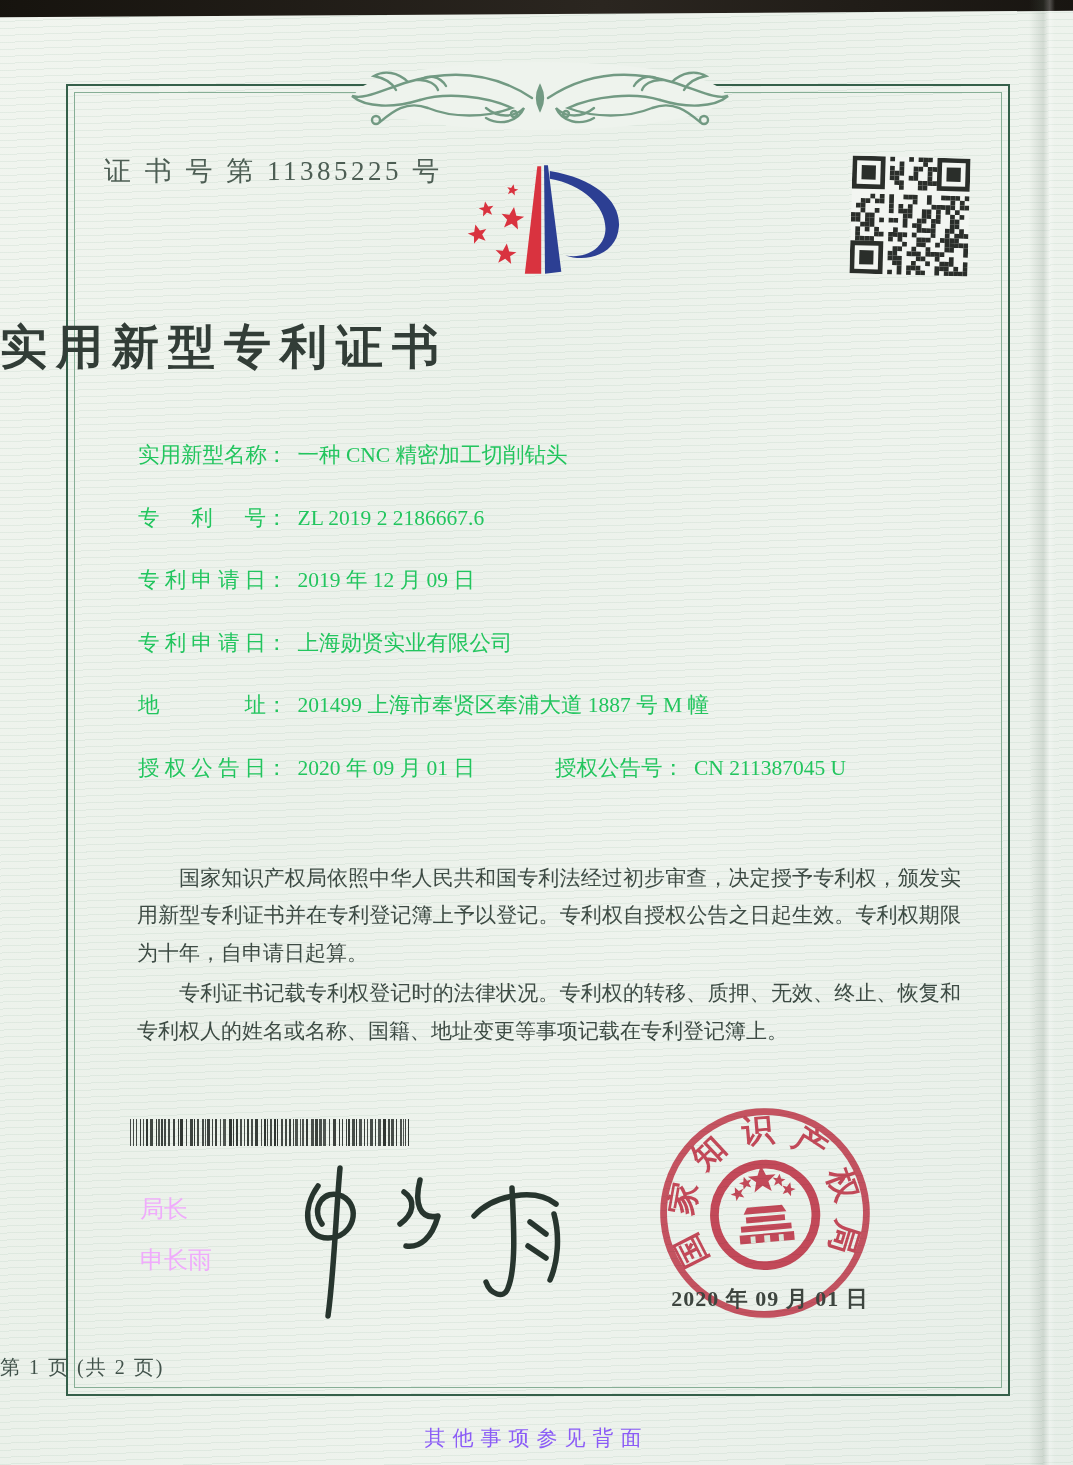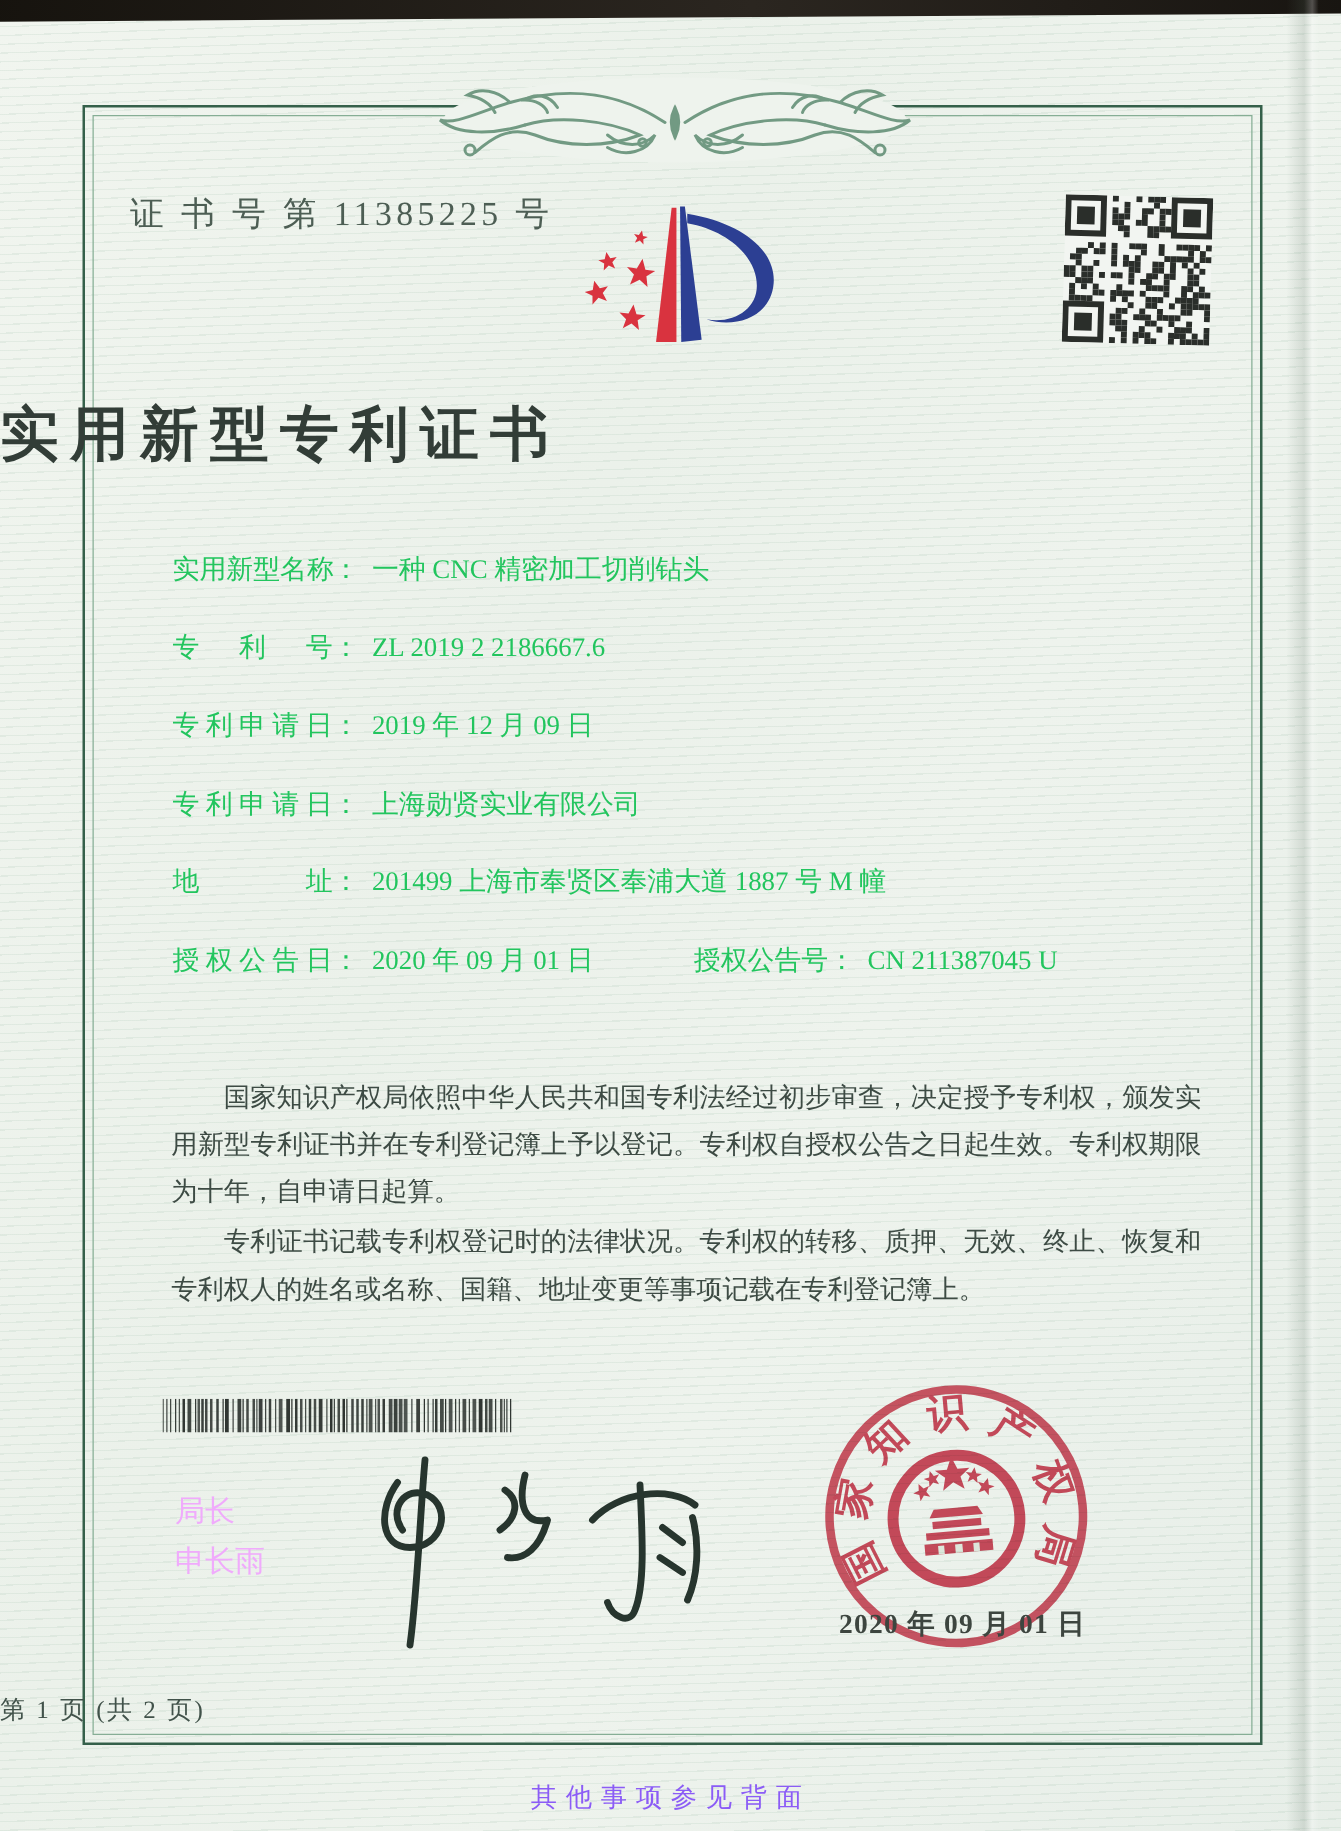--- a/index.html
+++ b/index.html
@@ -37,21 +37,21 @@
     vertical-align:bottom;}
   .fcolon{margin-right:10px;}
   .grant2{position:absolute;left:417px;top:0;}
   
   .paras{position:absolute;left:137px;top:860px;width:824px;color:#3d4b44;}
   .paras p{margin:0 0 3px;font-size:21px;line-height:1.78;text-indent:2em;text-align:justify;}
   
   .barcode{position:absolute;left:130px;top:1119px;width:284px;height:27px;}
   .signer{position:absolute;left:140px;top:1193px;color:#f0abfc;
     font-family:"Liberation Sans","DejaVu Sans",sans-serif;font-size:24px;}
-  .signer .name{margin-top:8px;}
+  .signer .name{margin-top:19px;}
   .signature{position:absolute;left:268px;top:1152px;width:310px;height:175px;}
   .seal{position:absolute;left:648px;top:1096px;width:234px;height:234px;
     transform:rotate(-5deg);opacity:.92;mix-blend-mode:multiply;}
   .seal-date{position:absolute;left:652px;top:1284px;width:236px;text-align:center;
     font-size:22px;font-weight:600;color:#3d453f;letter-spacing:1px;z-index:5;}
   .page-info{position:absolute;left:0;top:1354px;width:1010px;text-align:left;
     font-size:20px;color:#41524a;letter-spacing:2px;}
   .back-note{position:absolute;left:0;top:1424px;width:1073px;text-align:center;
     font-size:21px;color:#8b5cf6;letter-spacing:7px;}
 </style>

